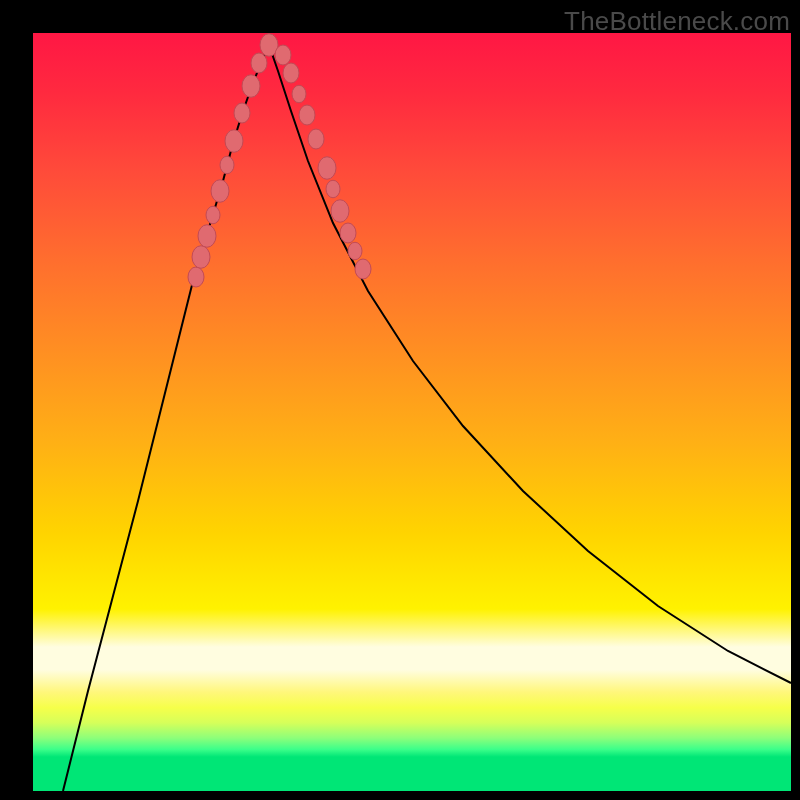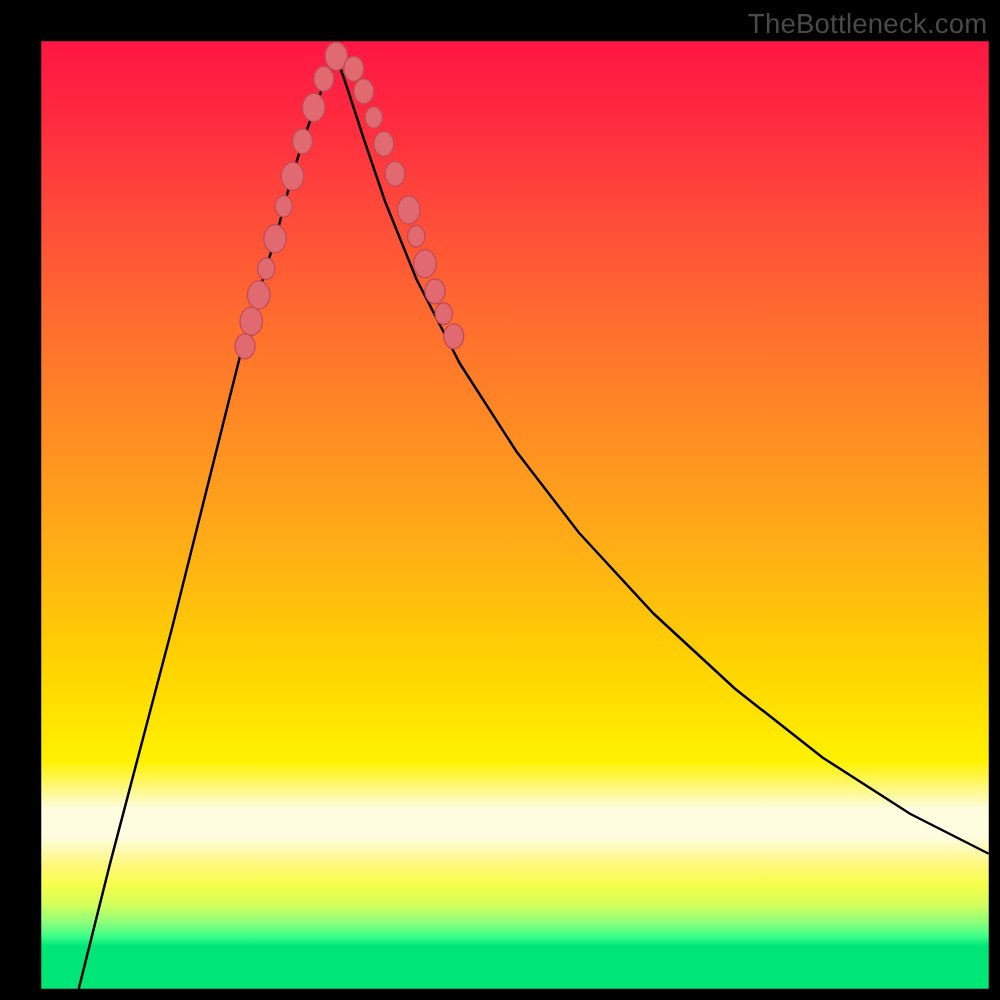--- a/index.html
+++ b/index.html
@@ -45,21 +45,21 @@
       #3cff8a 94.5%,
       #00e676 95.5%,
       #00e676 100%
     );
   }
   .watermark {
     position: absolute;
     top: 6px;
     right: 10px;
     color: #4a4a4a;
-    font-size: 22px;
+    font-size: 26px;
     letter-spacing: 0.2px;
     z-index: 5;
   }
   svg.curves {
     position: absolute;
     left: 0;
     top: 0;
     width: 758px;
     height: 758px;
     overflow: visible;

